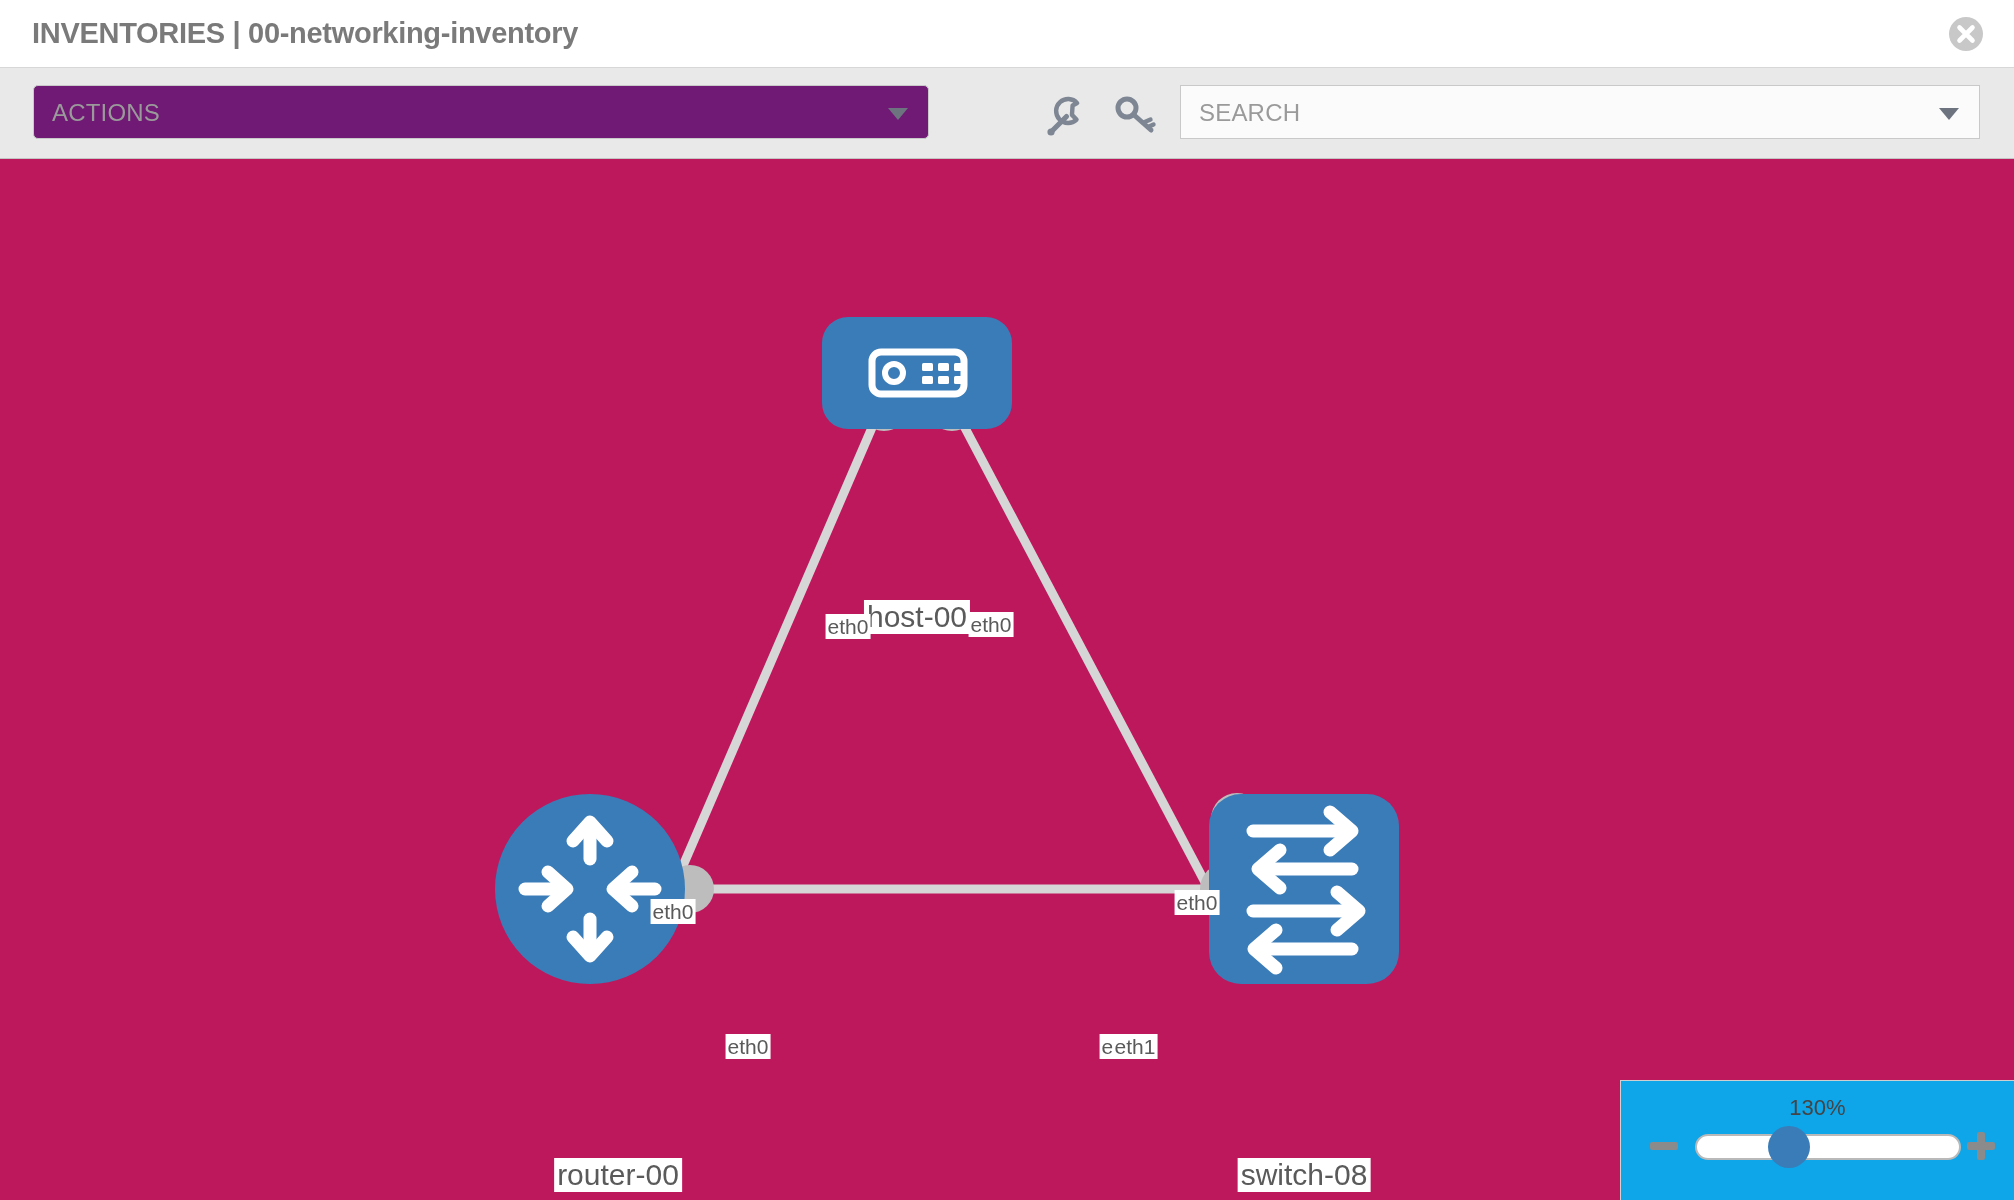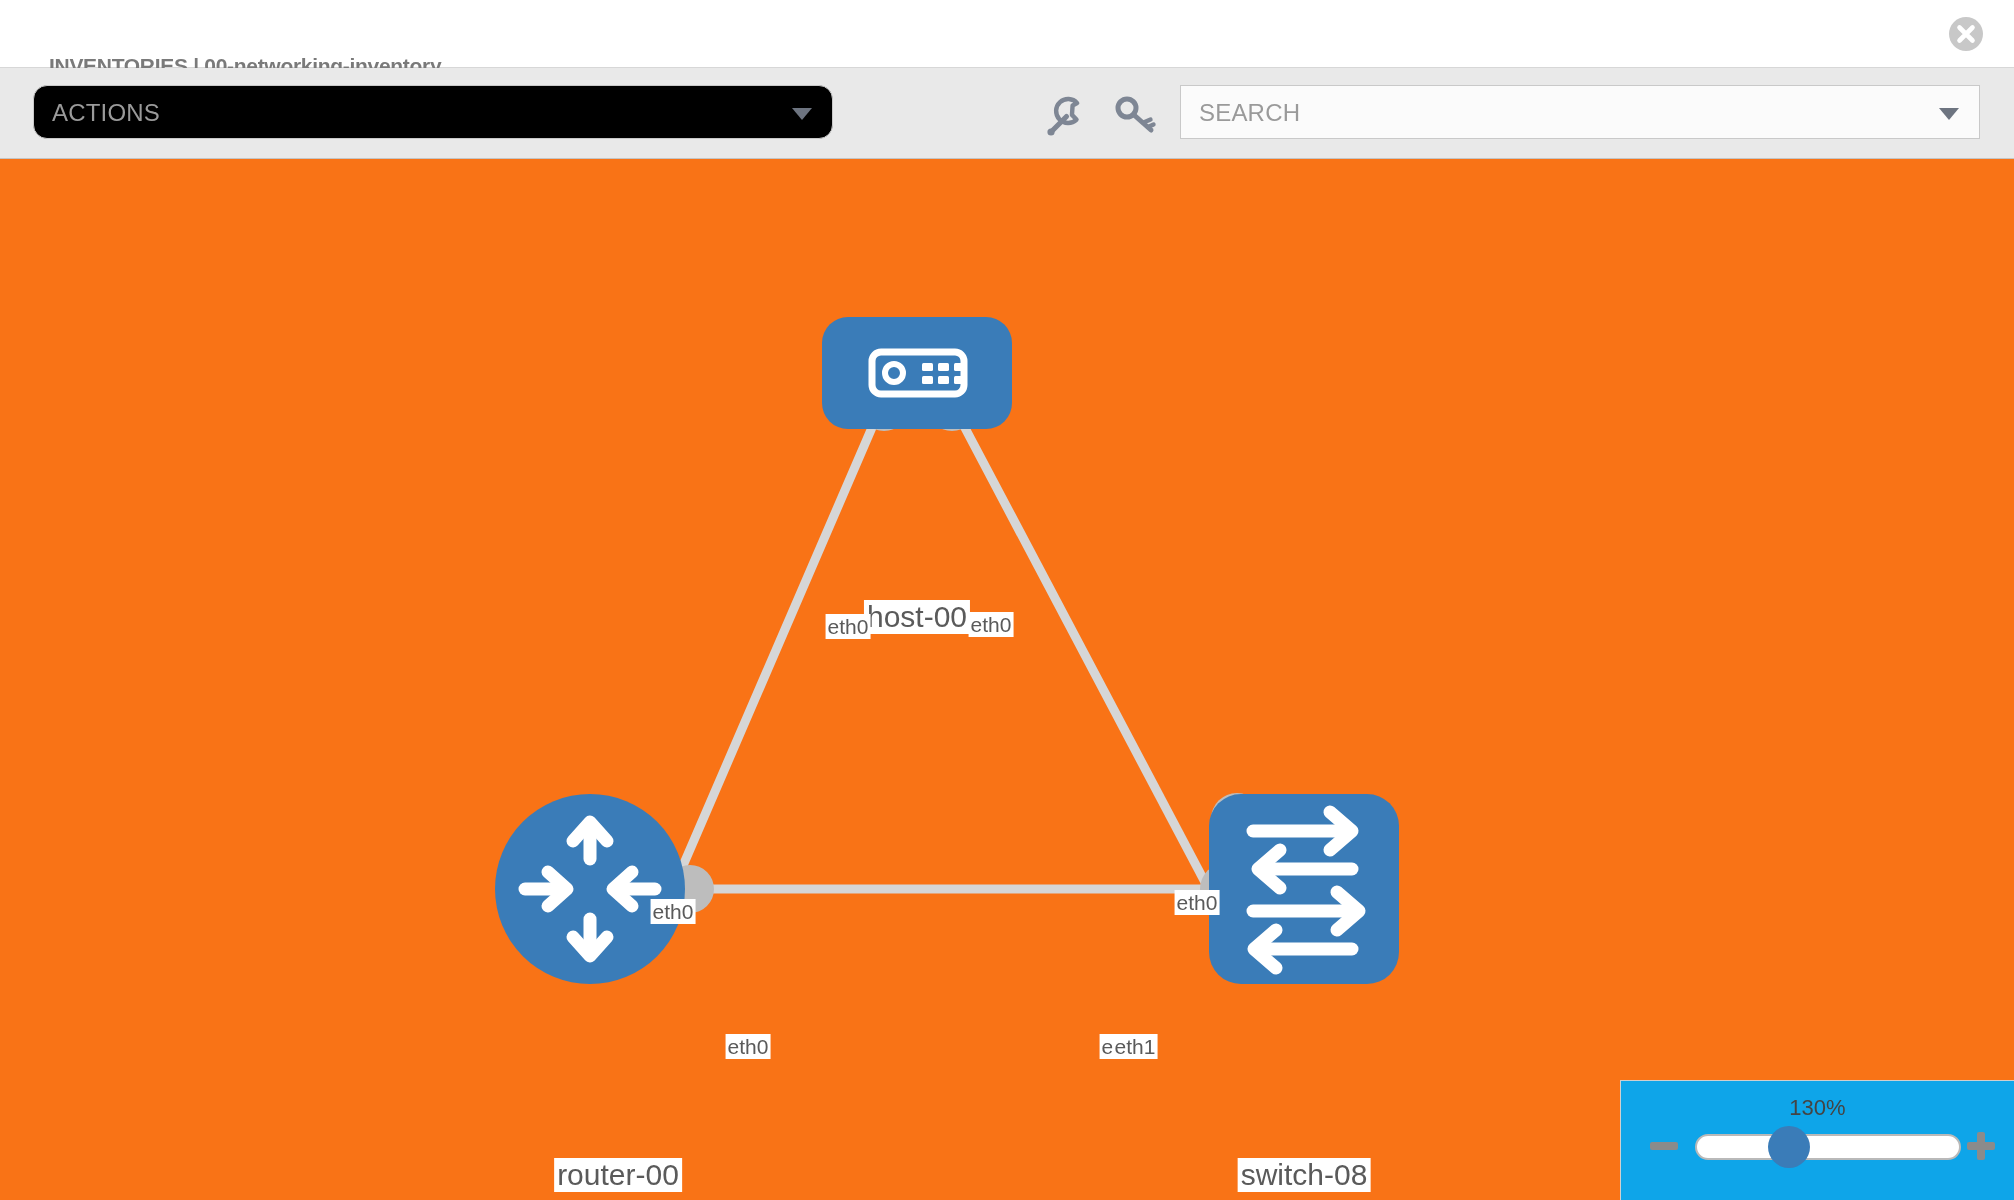--- a/index.html
+++ b/index.html
@@ -15,48 +15,47 @@
 
   
   .header {
     position: absolute; left: 0; top: 0;
     width: 2014px; height: 68px;
     background: #ffffff;
     border-bottom: 1px solid #d7d7d7;
     box-sizing: border-box;
   }
   .page-title {
-    position: absolute; left: 49px; top: 17px;
-    font-size: 21px;
+    position: absolute; left: 32px; top: 17px;
+    font-size: 29px;
     font-weight: bold;
     color: #7a7a7a;
     letter-spacing: -0.3px;
     white-space: nowrap;
-    margin-top: 37px;
   }
   .close-icon {
     position: absolute; right: 28px; top: 14px;
     width: 40px; height: 40px;
     cursor: pointer;
   }
 
   
   .toolbar {
     position: absolute; left: 0; top: 68px;
     width: 2014px; height: 91px;
     background: #e9e9e9;
     border-bottom: 1px solid #c4c4c4;
     box-sizing: border-box;
   }
   .actions-select {
     position: absolute; left: 33px; top: 85px;
-    width: 800px; height: 54px;
-    background: #000000;
+    width: 896px; height: 54px;
+    background: #701a75;
     border: 1px solid #c9c9c9;
-    border-radius: 14px;
+    border-radius: 5px;
     box-sizing: border-box;
     cursor: pointer;
   }
   .actions-select .label {
     position: absolute; left: 18px; top: 13px;
     font-size: 24px;
     color: #9a9a9a;
     letter-spacing: 0.2px;
   }
   .caret {
@@ -88,21 +87,21 @@
     font-family: "Liberation Sans", sans-serif;
     font-size: 24px;
     color: #555;
   }
   .search-box input::placeholder { color: #9a9a9a; letter-spacing: 0.2px; }
 
   
   .canvas {
     position: absolute; left: 0; top: 159px;
     width: 2014px; height: 1041px;
-    background: #f97316;
+    background: #be185d;
     overflow: hidden;
   }
   .topology-svg { position: absolute; left: 0; top: 0; }
 
   
   .node-label {
     position: absolute;
     background: #ffffff;
     color: #5a5a5a;
     font-size: 30px;

